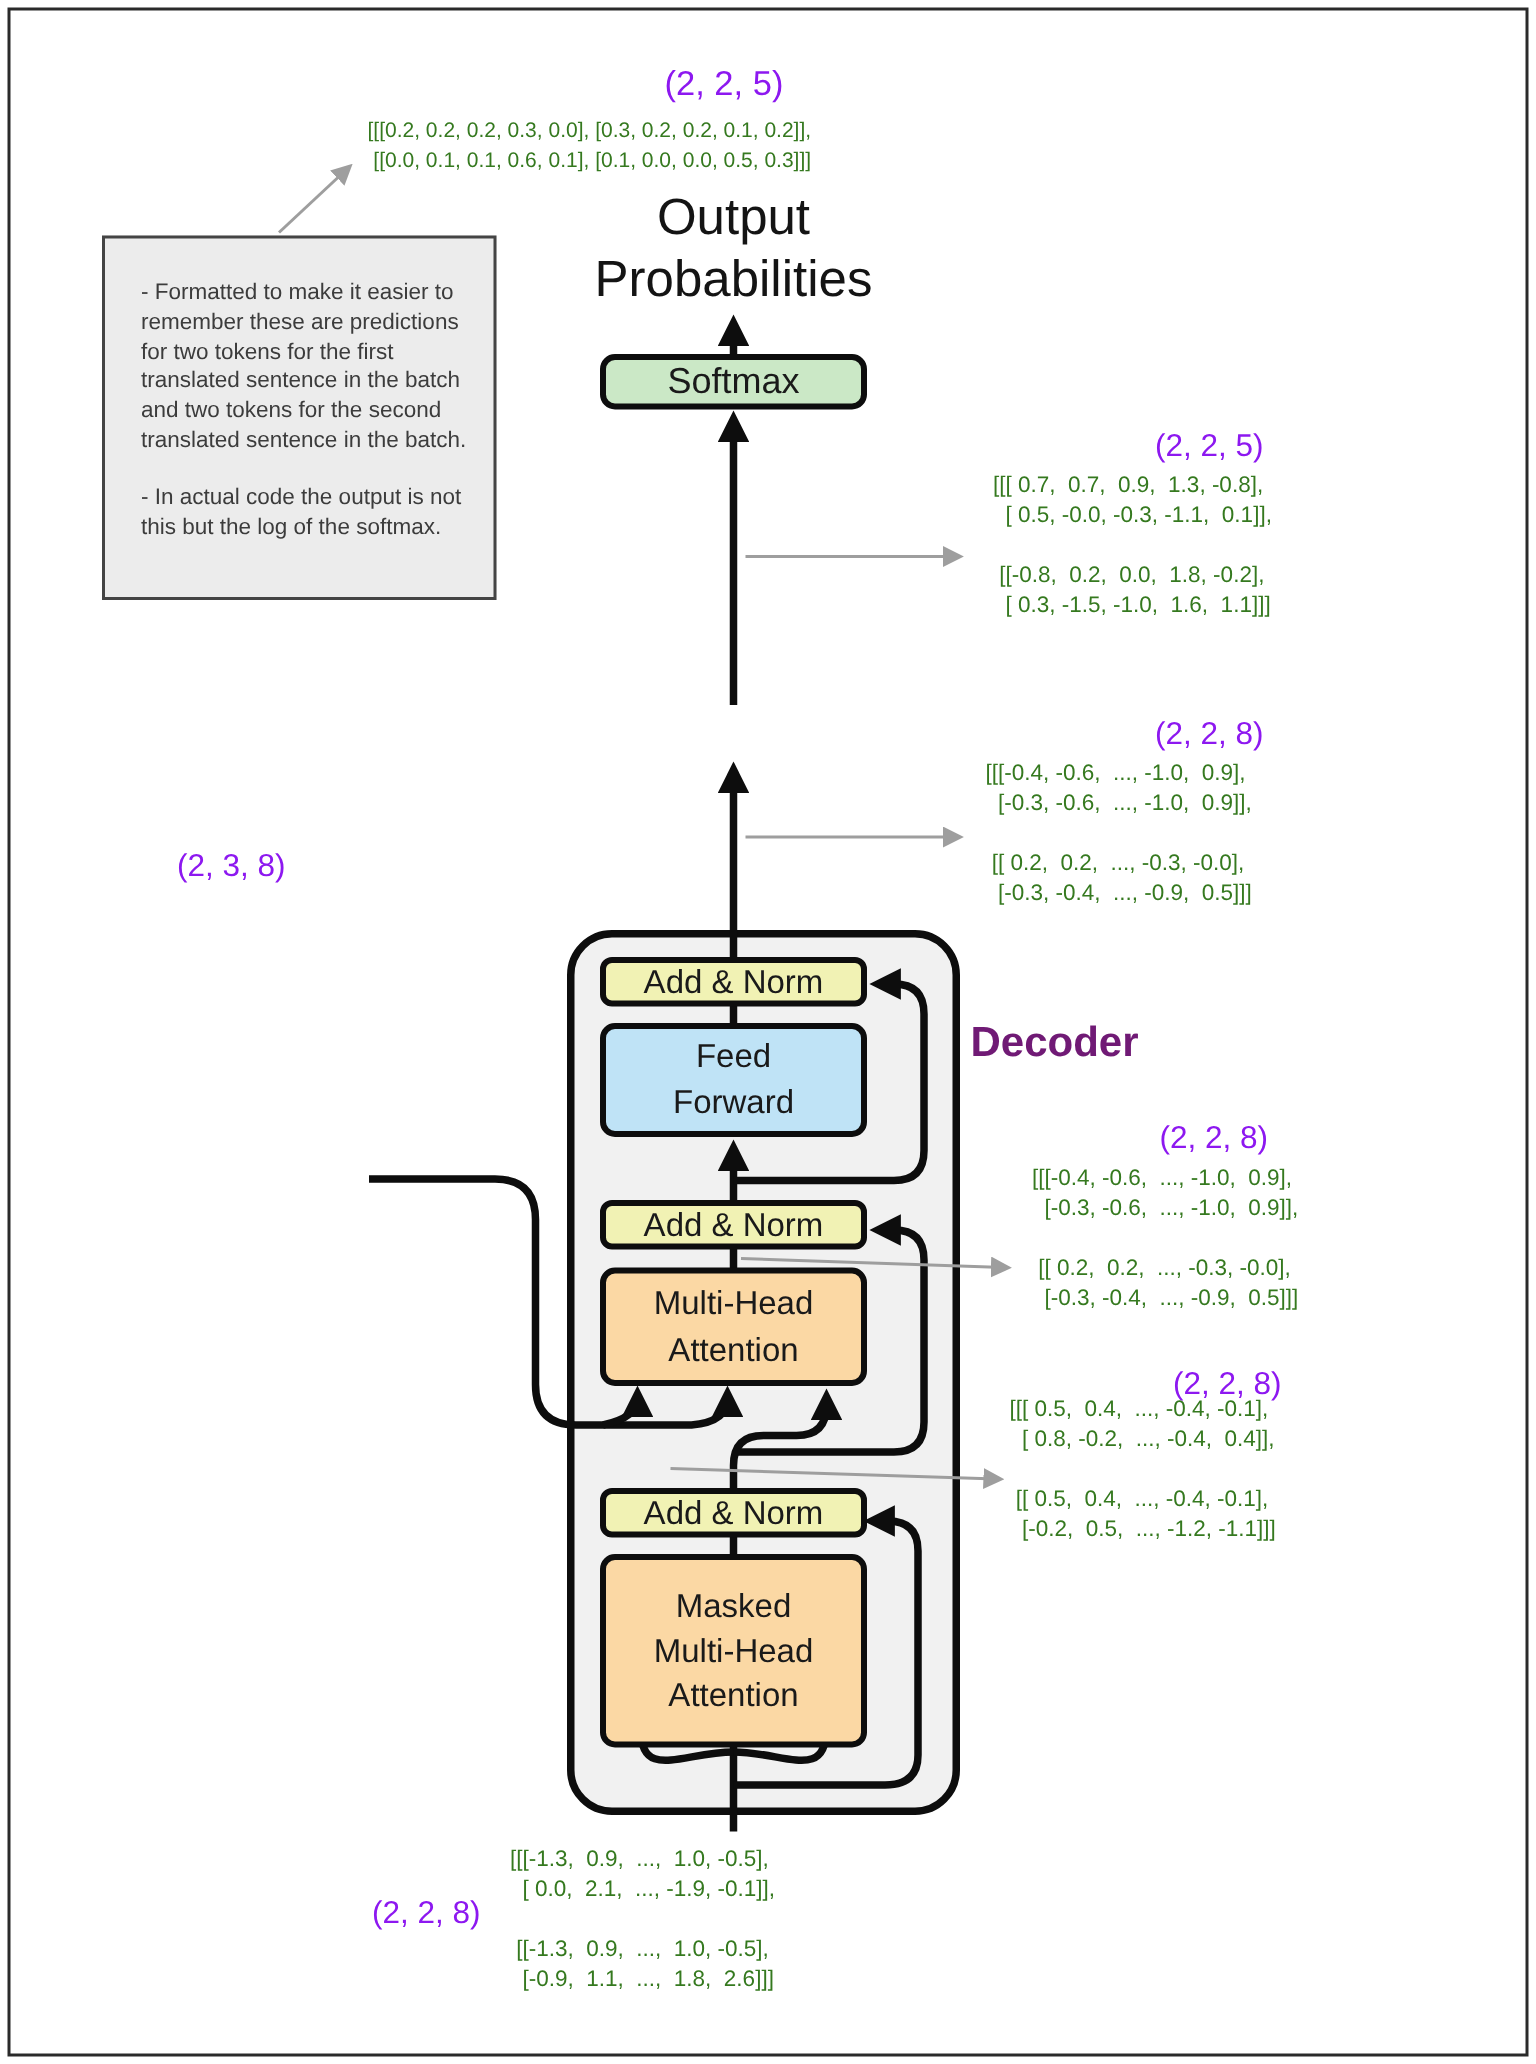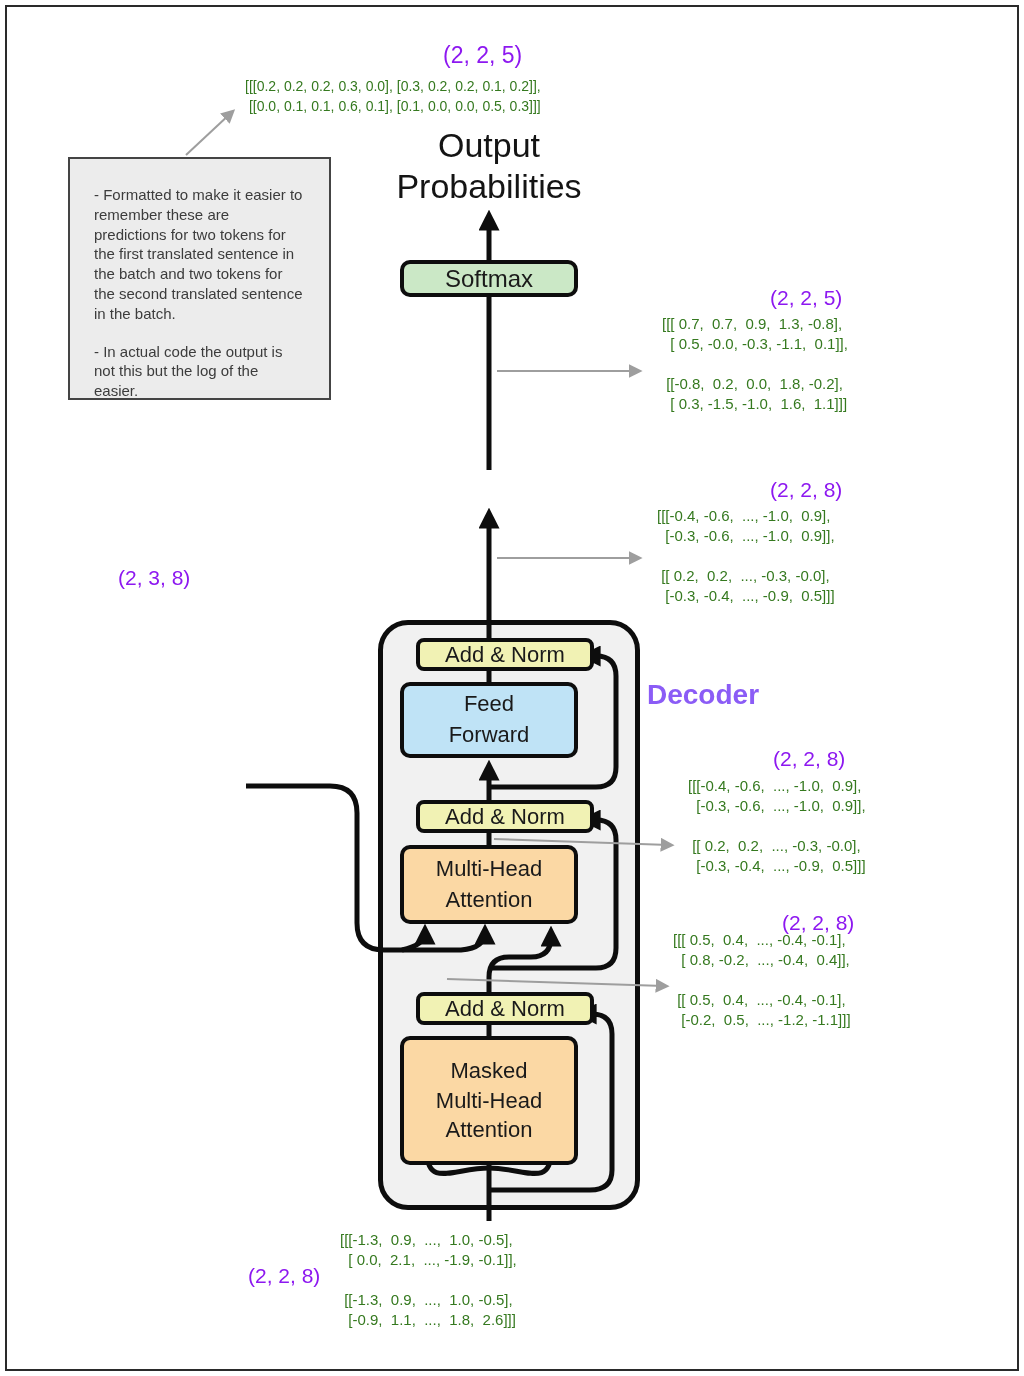--- a/index.html
+++ b/index.html
@@ -12,50 +12,50 @@
   .page{position:relative;width:1024px;height:1376px;background:#fff;
         font-family:"Liberation Sans",sans-serif;overflow:hidden;}
   .frame{position:absolute;inset:5px;border:2px solid #2a2a2a;pointer-events:none;z-index:6;}
   svg.wires{position:absolute;left:0;top:0;z-index:2;}
   .decoder-box{position:absolute;left:378px;top:620px;width:262px;height:590px;
         box-sizing:border-box;background:var(--decoder-bg);
         border:5px solid #0d0d0d;border-radius:30px;z-index:1;}
   .blk{position:absolute;left:400px;width:178px;box-sizing:border-box;z-index:3;
         border:4px solid #0d0d0d;border-radius:10px;display:flex;align-items:center;
         justify-content:center;text-align:center;color:#1a1a1a;white-space:pre-line;}
-  .blk-softmax{top:236px;height:37px;background:var(--softmax);font-size:24px;margin-top:24px;}
+  .blk-softmax{top:236px;height:37px;background:var(--softmax);font-size:24px;}
   .blk-linear{top:472px;height:37px;background:var(--linear);font-size:24px;}
-  .blk-an{height:33px;background:var(--addnorm);font-size:22px;border-radius:8px;margin-left:16px;}
+  .blk-an{height:33px;background:var(--addnorm);font-size:22px;border-radius:8px;}
   .blk-an1{top:638px;} .blk-an2{top:800px;} .blk-an3{top:992px;}
   .blk-ff{top:682px;height:76px;background:var(--ff);font-size:22px;line-height:1.4;}
   .blk-mha{top:845px;height:79px;background:var(--attn);font-size:22px;line-height:1.4;}
   .blk-mmha{top:1036px;height:129px;background:var(--attn);font-size:22px;line-height:1.35;}
   .title{position:absolute;left:339px;top:125px;width:300px;text-align:center;
         font-size:34px;line-height:1.22;color:var(--ink);white-space:pre-line;z-index:3;}
   .decoder-label{position:absolute;left:647px;top:679px;font-size:28px;font-weight:bold;
-        color:#8b5cf6;z-index:3;}
+        color:#701a75;z-index:3;}
   .shape{position:absolute;color:var(--purple);font-size:21px;z-index:3;white-space:nowrap;}
   .shape-top{left:443px;top:42px;font-size:23px;}
   .shape-softmax{left:770px;top:286px;}
   .shape-linear{left:770px;top:478px;}
   .shape-enc{left:118px;top:566px;}
   .shape-ff{left:773px;top:747px;}
   .shape-an{left:782px;top:911px;}
   .shape-in{left:248px;top:1264px;}
   pre.tensor{position:absolute;margin:0;font-family:Liberation Sans, sans-serif;
         font-size:15px;line-height:20px;color:var(--green);z-index:3;}
   pre.t-top{left:245px;top:76px;font-size:14px;}
   pre.t-softmax{left:662px;top:314px;}
   pre.t-linear{left:657px;top:506px;}
   pre.t-enc{left:30px;top:600px;}
   pre.t-ff{left:688px;top:776px;}
   pre.t-an{left:673px;top:930px;}
   pre.t-in{left:340px;top:1230px;}
   .note{position:absolute;left:68px;top:157px;width:263px;height:243px;box-sizing:border-box;
-        background:var(--note-bg);border:2px solid #444;padding:26px 26px 0 24px;
+        background:var(--note-bg);border:2px solid #444;padding:26px 6px 0 24px;
         font-size:15px;line-height:1.32;color:#3c3c3c;z-index:3;}
   .note p{margin:0 0 18px 0;}
 </style>
 </head>
 <body>
 
 <div class="page">
   <div class="frame"></div>
 
   <svg class="wires" width="1024" height="1376" viewBox="0 0 1024 1376">
@@ -107,21 +107,21 @@
   <div class="blk blk-an blk-an3">Add &amp; Norm</div>
   <div class="blk blk-mmha">Masked
 Multi-Head
 Attention</div>
 
   <div class="title">Output
 Probabilities</div>
 
   <div class="note">
     <p>- Formatted to make it easier to remember these are predictions for two tokens for the first translated sentence in the batch and two tokens for the second translated sentence in the batch.</p>
-    <p>- In actual code the output is not this but the log of the easier.</p>
+    <p>- In actual code the output is not this but the log of the softmax.</p>
   </div>
 
   <div class="shape shape-top">(2, 2, 5)</div>
   <div class="shape shape-softmax">(2, 2, 5)</div>
   <div class="shape shape-linear">(2, 2, 8)</div>
   <div class="shape shape-enc">(2, 3, 8)</div>
   <div class="shape shape-ff">(2, 2, 8)</div>
   <div class="shape shape-an">(2, 2, 8)</div>
   <div class="shape shape-in">(2, 2, 8)</div>
 

